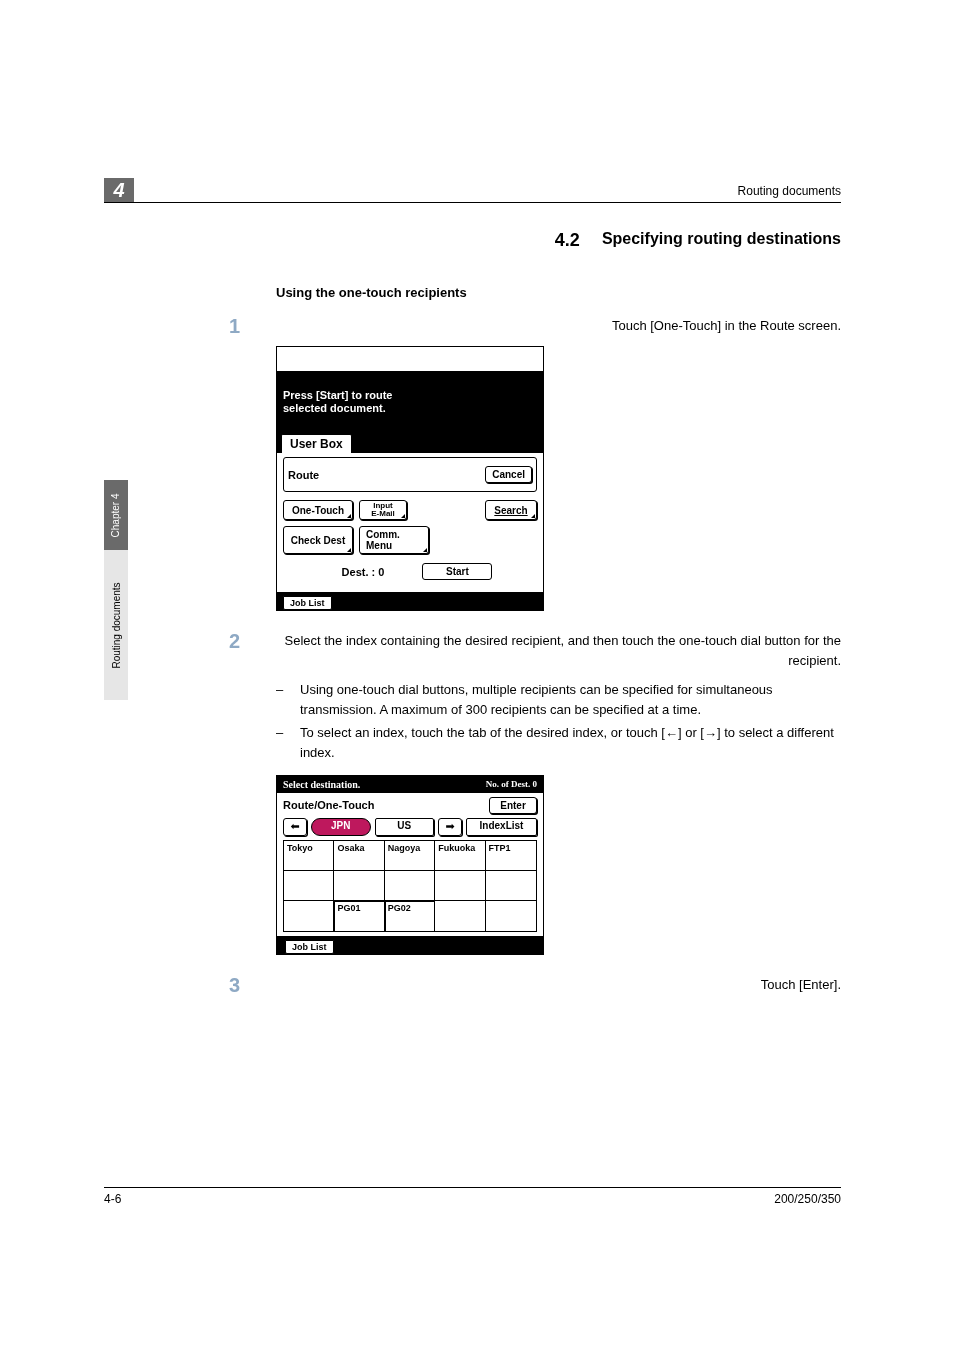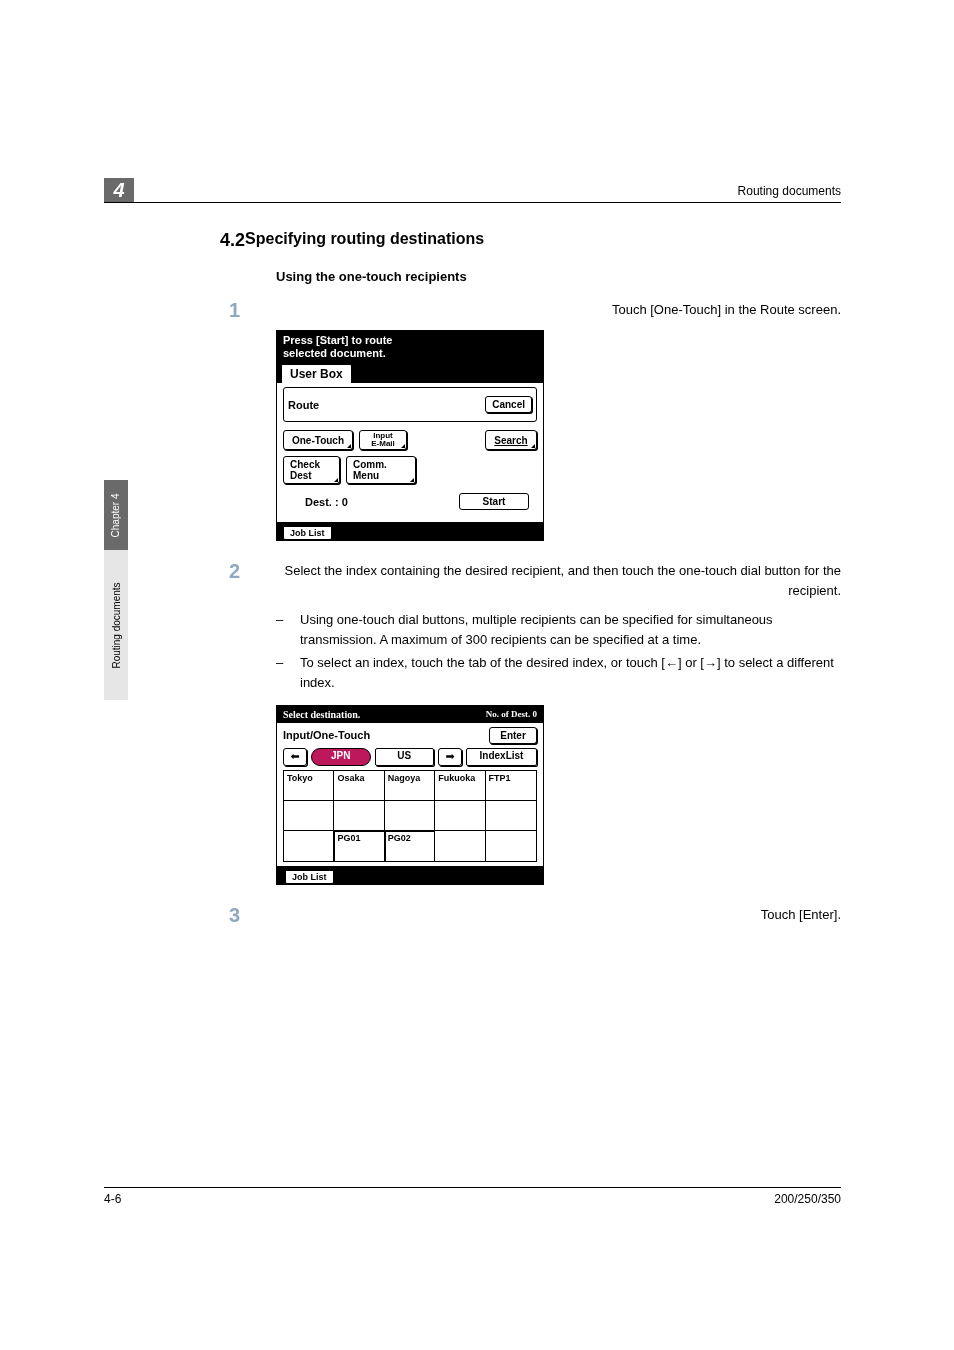--- a/index.html
+++ b/index.html
@@ -75,21 +75,23 @@
     white-space: nowrap;
   }
   .content {
     position: absolute;
     left: 220px;
     right: 113px;
     top: 230px;
   }
   .sec-head {
     display: flex;
-    margin-bottom: 18px;
+    gap: 22px;
+    margin-bottom: 34px;
+    justify-content: flex-end;
   }
   .sec-num {
     font-size: 18px;
     font-weight: bold;
   }
   .sec-title {
     font-size: 16px;
     font-weight: bold;
   }
   .sub-head {
@@ -138,22 +140,23 @@
     margin-left: 56px;
     margin-top: 8px;
     margin-bottom: 20px;
     border: 1px solid #000;
   }
   .sc1-topbar {
     background: #000;
     color: #fff;
     font-size: 11px;
     font-weight: bold;
-    padding: 3px 6px;
+    padding: 18px 6px;
     line-height: 1.15;
+    margin-top: 24px;
   }
   .sc1-tab {
     display: inline-block;
     background: #fff;
     color: #000;
     border: 1px solid #000;
     border-bottom: none;
     font-size: 12px;
     font-weight: bold;
     padding: 2px 8px;
@@ -203,26 +206,26 @@
   .sc1-row {
     display: flex;
     gap: 6px;
     margin-bottom: 6px;
   }
   .sc1-row .btn { flex: 0 0 auto; }
   .btn.onetouch { width: 70px; }
   .btn.input { width: 48px; font-size: 8px; line-height: 1; flex-direction: column; padding: 1px 2px; }
   .btn.input span:first-child { font-weight: bold; }
   .btn.search { width: 52px; margin-left: auto; text-decoration: underline; }
-  .btn.checkdest { width: 57px; }
+  .btn.checkdest { width: 70px; }
   .btn.commmenu { width: 70px; }
   .sc1-destrow {
     display: flex;
     align-items: center;
-    justify-content: space-between;
+    justify-content: center;
     padding: 3px 8px 6px 22px;
     gap: 38px;
   }
   .sc1-destrow .dest {
     font-size: 11px;
     font-weight: bold;
   }
   .btn.start { width: 70px; box-shadow: none; }
   .sc1-bottombar {
     background: #000;
@@ -415,21 +418,21 @@
       <span>To select an index, touch the tab of the desired index, or touch [←] or [→] to select a different index.</span>
     </div>
   </div>
 
   <div class="screen2">
     <div class="sc2-top">
       <span>Select destination.</span>
       <span class="right">No. of Dest.  0</span>
     </div>
     <div class="sc2-head">
-      <span class="label">Input/One-Touch</span>
+      <span class="label">Route/One-Touch</span>
       <span class="btn enter">Enter</span>
     </div>
     <div class="sc2-tabs">
       <span class="arrowbtn">⬅</span>
       <span class="tabbtn active">JPN</span>
       <span class="tabbtn">US</span>
       <span class="arrowbtn">➡</span>
       <span class="tabbtn" style="flex:1.2;">IndexList</span>
     </div>
     <div class="sc2-grid">

